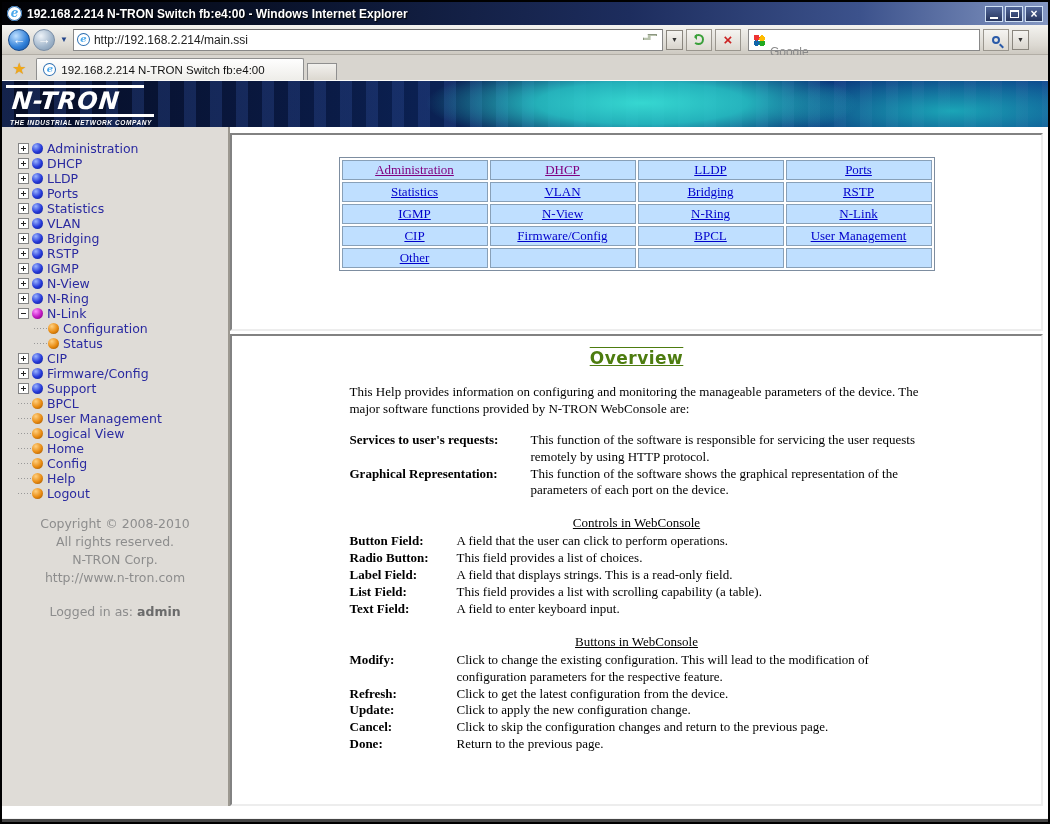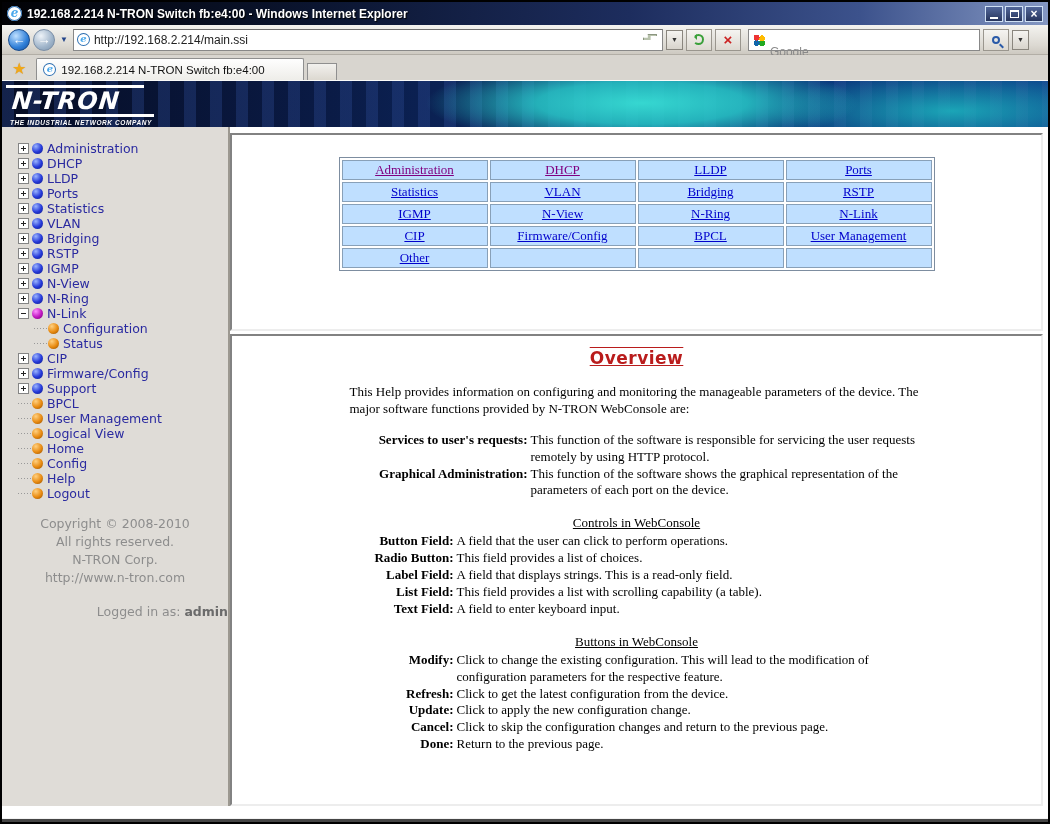--- a/index.html
+++ b/index.html
@@ -104,21 +104,21 @@
   .tbox .h { position:absolute; left:2px; right:2px; top:4px; height:1px; background:#222; }
   .tbox .v { position:absolute; top:2px; bottom:2px; left:4px; width:1px; background:#222; }
   .tstub { width:14px; flex:0 0 14px; height:1px;
     background:repeating-linear-gradient(90deg,#999 0 1px,transparent 1px 3px); }
   .bullet { width:11px; height:11px; flex:0 0 11px; border-radius:50%; margin-right:4px; }
   .bullet.blue { background:radial-gradient(circle at 35% 30%,#9ab4ff,#2438d8 55%,#101a80); }
   .bullet.orange { background:radial-gradient(circle at 35% 30%,#ffd080,#e88a10 55%,#904c00); }
   .bullet.magenta { background:radial-gradient(circle at 35% 30%,#ff90ff,#c018c0 55%,#700070); }
   .tlabel { font-size:12.5px; color:#2a2aa0; white-space:nowrap; }
   .side-footer { margin-top:14px; text-align:center; color:#8d8d8d; font-size:12.5px; line-height:1.45; }
-  .logged { margin-top:16px; text-align:right; color:#8d8d8d; font-size:12.5px; }
+  .logged { margin-top:16px; text-align:center; color:#8d8d8d; font-size:12.5px; }
   .logged b { color:#6b6b6b; }
 
   
   .content { flex:1; display:flex; flex-direction:column; background:#fff; padding-top:6px; }
   .frame { border:2px solid; border-color:#828282 #ededed #ededed #828282; background:#fff; }
   .frame1 { flex:0 0 198px; }
   .frame2 { flex:1; margin-top:3px; overflow:hidden;
     font-family:"Liberation Serif","DejaVu Serif",serif; font-size:13px; color:#000; }
 
   
@@ -126,24 +126,24 @@
     border:1px solid #7d8da0; background:#fff; }
   table.navgrid td { width:146px; height:20px; background:#bfdfff; border:1px solid #88a0b8;
     text-align:center; font-family:"Liberation Serif","DejaVu Serif",serif; font-size:13px; }
   a.navlink { color:#0000cc; text-decoration:underline; cursor:pointer; }
   a.navlink.visited { color:#800080; }
 
   
   .help { width:574px; margin:12px auto 0; }
   .ov-title { text-align:center; margin-bottom:16px; }
   .ov-title span { font-family:"DejaVu Sans",sans-serif; font-weight:bold; font-size:17px;
-    color:#b91c1c; text-decoration:underline overline; letter-spacing:.5px; }
+    color:#4d7c0f; text-decoration:underline overline; letter-spacing:.5px; }
   .intro { line-height:1.3; margin-bottom:14px; }
   .dl { display:grid; line-height:1.3; }
-  .dl .term { font-weight:bold; text-align:right; white-space:nowrap; }
+  .dl .term { font-weight:bold; text-align:left; white-space:nowrap; }
   .dl .desc { padding-left:3px; }
   .dl.fn { grid-template-columns:178px 1fr; margin-bottom:4px; }
   .dl.sm { grid-template-columns:104px 1fr; }
   .sec-head { text-align:center; font-weight:normal; text-decoration:underline; margin:16px 0 2px; }
 
   .bottom-edge { flex:0 0 4px; background:linear-gradient(#f2f2f2 30%,#454545 30%); }
 </style>
 </head>
 <body>
 
@@ -432,21 +432,21 @@
       </div>
 
       <div class="frame frame2">
         <div class="help">
           <div class="ov-title"><span>Overview</span></div>
           <p class="intro">This Help provides information on configuring and monitoring the manageable parameters of the device. The major software functions provided by N-TRON WebConsole are:</p>
 
           <div class="dl fn">
             <span class="term">Services to user's requests:</span>
             <span class="desc">This function of the software is responsible for servicing the user requests remotely by using HTTP protocol.</span>
-            <span class="term">Graphical Administration:</span>
+            <span class="term">Graphical Representation:</span>
             <span class="desc">This function of the software shows the graphical representation of the parameters of each port on the device.</span>
           </div>
 
           <div class="sec-head">Controls in WebConsole</div>
           <div class="dl sm">
             <span class="term">Button Field:</span>
             <span class="desc">A field that the user can click to perform operations.</span>
             <span class="term">Radio Button:</span>
             <span class="desc">This field provides a list of choices.</span>
             <span class="term">Label Field:</span>

